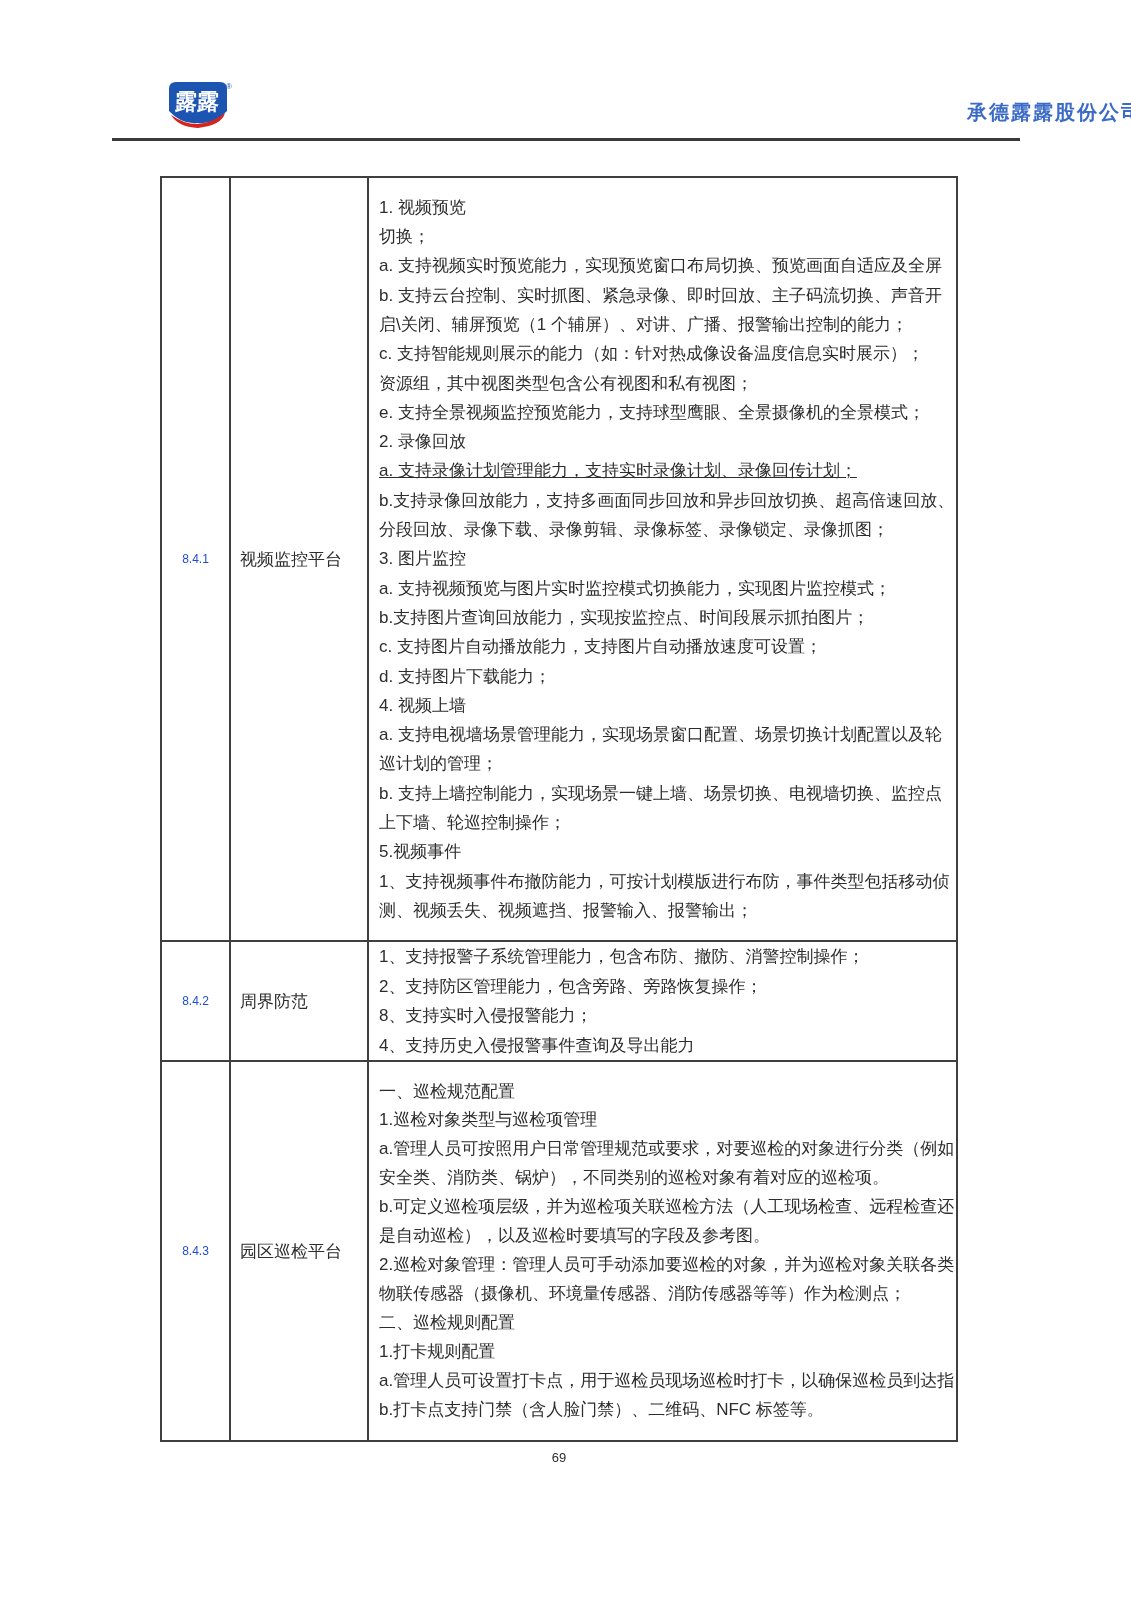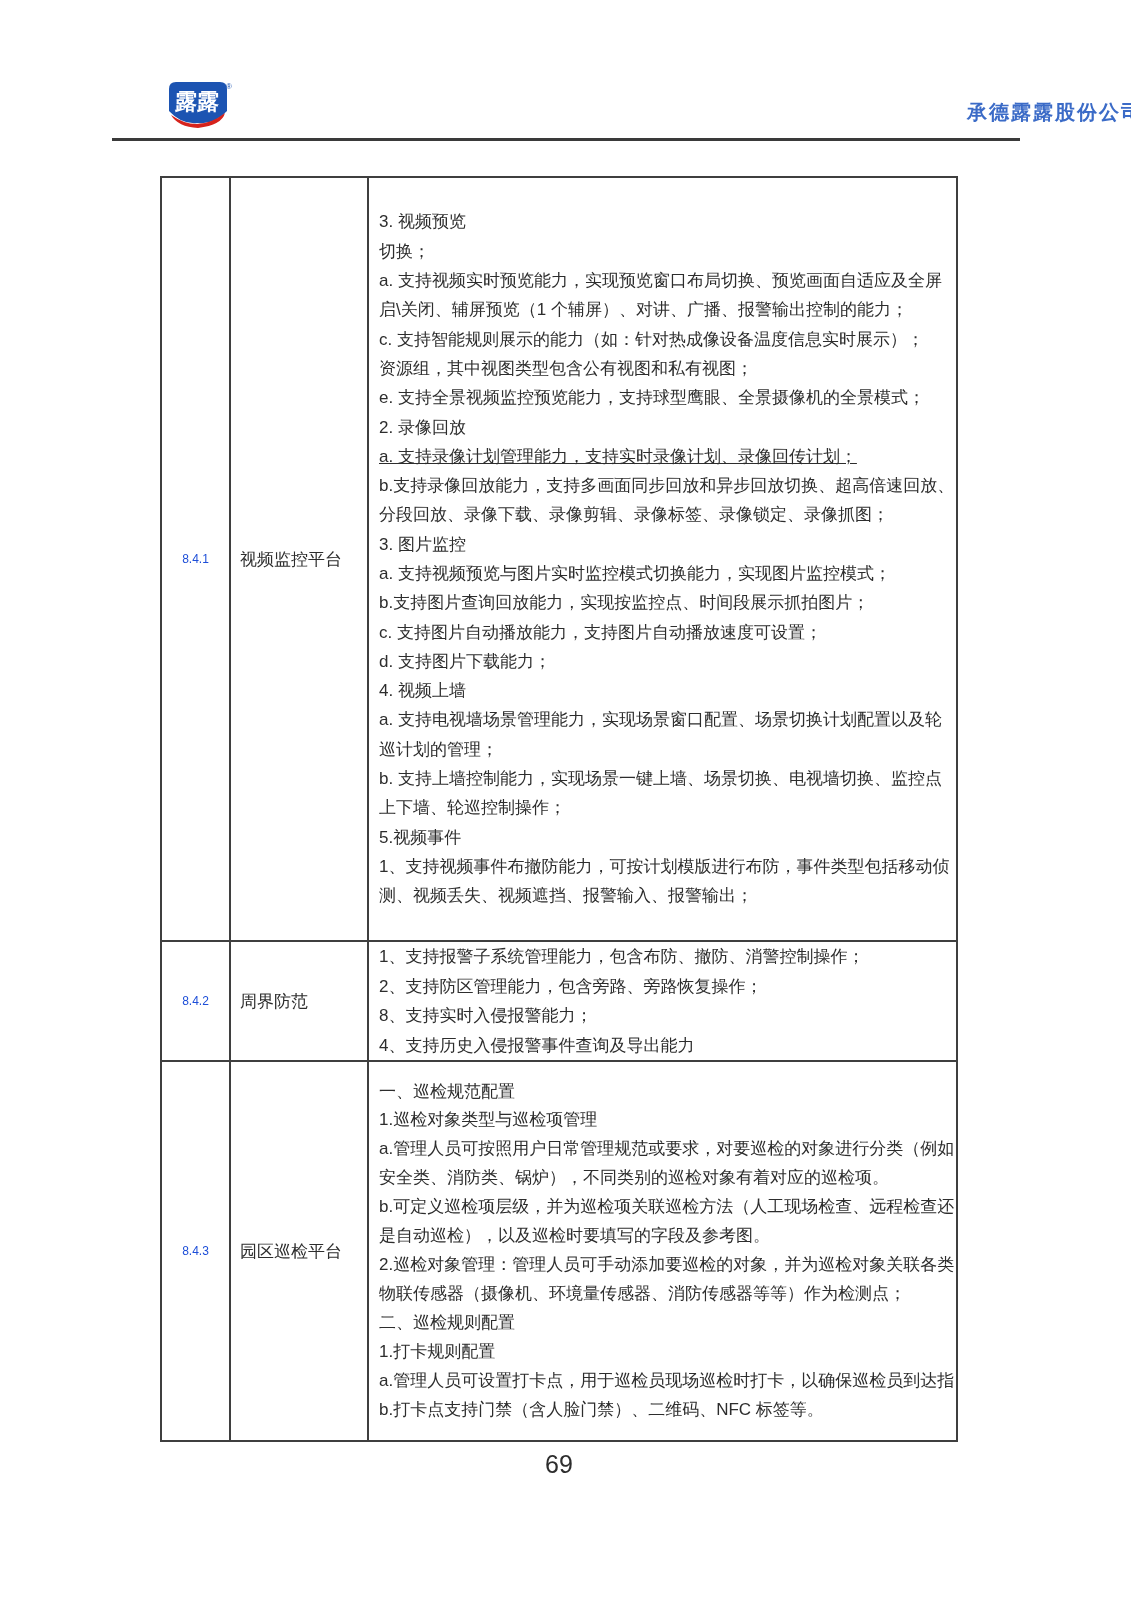--- a/index.html
+++ b/index.html
@@ -44,21 +44,21 @@
     flex:1 1 auto; box-sizing:border-box;
     display:flex; flex-direction:column; justify-content:center;
     padding:0 6px 0 10px; overflow:hidden;
   }
   .content-line {
     font-size:17px; white-space:nowrap; color:#2d2d2d;
   }
   
   .page-number {
     position:absolute; left:160px; top:1450px; width:798px;
-    text-align:center; font-size:25px; color:#2d2d2d;
+    text-align:center; font-size:13px; color:#2d2d2d;
   }
 </style>
 </head>
 <body>
 
 <div class="logo">
   <svg width="66" height="56" viewBox="0 0 66 56">
     <path d="M3 9 Q3 2 10 2 H54 Q61 2 61 9 V31 Q48 45 32 43 Q16 45 3 31 Z" fill="#1c54b2"></path>
     <text x="31" y="29" text-anchor="middle" fill="#ffffff" font-size="22" font-weight="bold">露露</text>
     <path d="M5 35 Q32 54 59 33 Q56 45 32 48 Q12 47 5 35 Z" fill="#d6231c"></path>
@@ -67,23 +67,24 @@
 </div>
 
 <div class="page-title">承德露露股份公司</div>
 <div class="header-rule"></div>
 
 <div class="doc-table" id="doc-table">
     <div class="t-row" style="height: 764px;">
       <div class="cell-id">8.4.1</div>
       <div class="cell-name">视频监控平台</div>
       <div class="cell-content">
-        <div class="content-line" style="line-height: 29.3px;">3. 视频预览</div>
+        <div class="content-line" style="line-height: 29.3px;">1. 视频预览</div>
         <div class="content-line" style="line-height: 29.3px;">切换；</div>
         <div class="content-line" style="line-height: 29.3px;">a. 支持视频实时预览能力，实现预览窗口布局切换、预览画面自适应及全屏</div>
+        <div class="content-line" style="line-height: 29.3px;">b. 支持云台控制、实时抓图、紧急录像、即时回放、主子码流切换、声音开</div>
         <div class="content-line" style="line-height: 29.3px;">启\关闭、辅屏预览（1 个辅屏）、对讲、广播、报警输出控制的能力；</div>
         <div class="content-line" style="line-height: 29.3px;">c. 支持智能规则展示的能力（如：针对热成像设备温度信息实时展示）；</div>
         <div class="content-line" style="line-height: 29.3px;">资源组，其中视图类型包含公有视图和私有视图；</div>
         <div class="content-line" style="line-height: 29.3px;">e. 支持全景视频监控预览能力，支持球型鹰眼、全景摄像机的全景模式；</div>
         <div class="content-line" style="line-height: 29.3px;">2. 录像回放</div>
         <div class="content-line" style="line-height: 29.3px; text-decoration: underline;">a. 支持录像计划管理能力，支持实时录像计划、录像回传计划；</div>
         <div class="content-line" style="line-height: 29.3px;">b.支持录像回放能力，支持多画面同步回放和异步回放切换、超高倍速回放、</div>
         <div class="content-line" style="line-height: 29.3px;">分段回放、录像下载、录像剪辑、录像标签、录像锁定、录像抓图；</div>
         <div class="content-line" style="line-height: 29.3px;">3. 图片监控</div>
         <div class="content-line" style="line-height: 29.3px;">a. 支持视频预览与图片实时监控模式切换能力，实现图片监控模式；</div>

